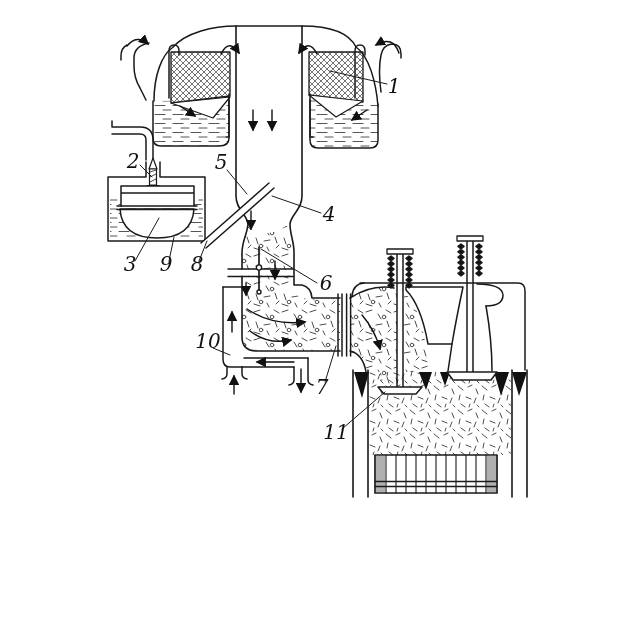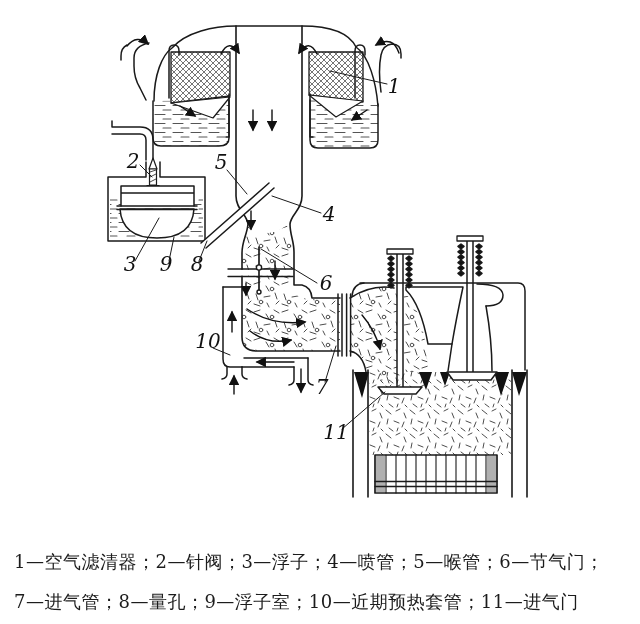--- a/index.html
+++ b/index.html
@@ -231,18 +231,14 @@
     <text class="callout" x="221" y="169" text-anchor="middle">5</text>
     <text class="callout" x="326" y="290" text-anchor="middle">6</text>
     <text class="callout" x="322" y="394" text-anchor="middle">7</text>
     <text class="callout" x="197" y="271" text-anchor="middle">8</text>
     <text class="callout" x="166" y="271" text-anchor="middle">9</text>
     <text class="callout" x="208" y="348" text-anchor="middle">10</text>
     <text class="callout" x="336" y="439" text-anchor="middle">11</text>
   </g>
 </svg>
 
-  <div class="caption">
-    <div>1—空气滤清器；2—针阀；3—浮子；4—喷管；5—喉管；6—节气门；</div>
-    <div>7—进气管；8—量孔；9—浮子室；10—近期预热套管；11—进气门</div>
-  </div>
 
 </div>
 
 </body></html>

